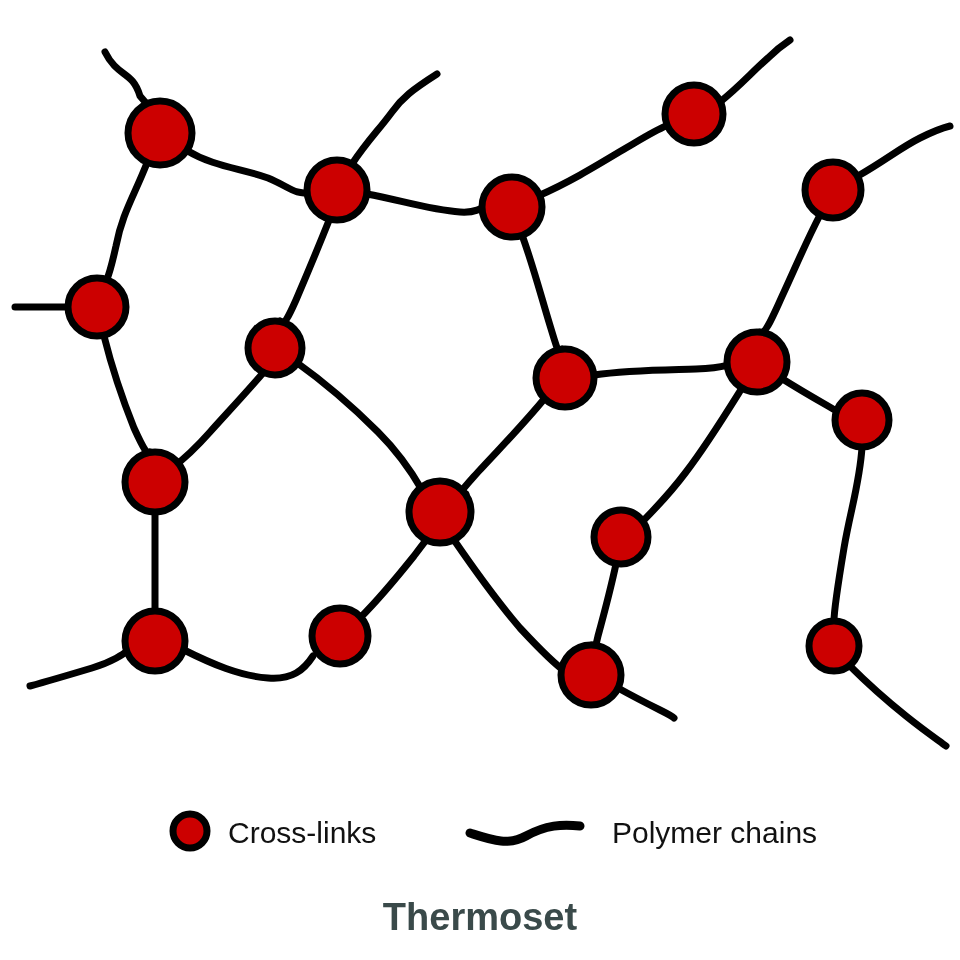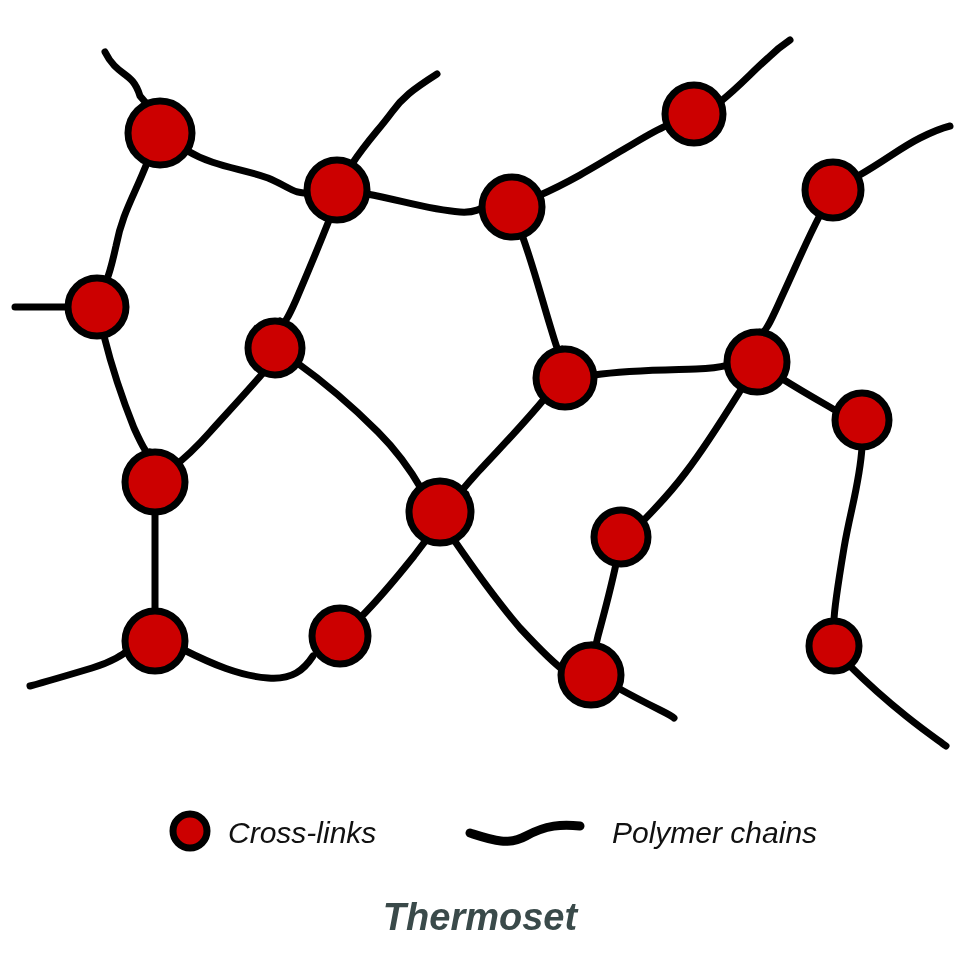--- a/index.html
+++ b/index.html
@@ -11,21 +11,20 @@
     width: 960px;
     height: 960px;
     font-family: "Liberation Sans", sans-serif;
     overflow: hidden;
   }
   #stage {
     position: relative;
     width: 960px;
     height: 960px;
     background: #ffffff;
-    font-style: italic;
   }
   #network-svg {
     position: absolute;
     left: 0;
     top: 0;
     width: 960px;
     height: 960px;
     display: block;
   }
   .chain {

